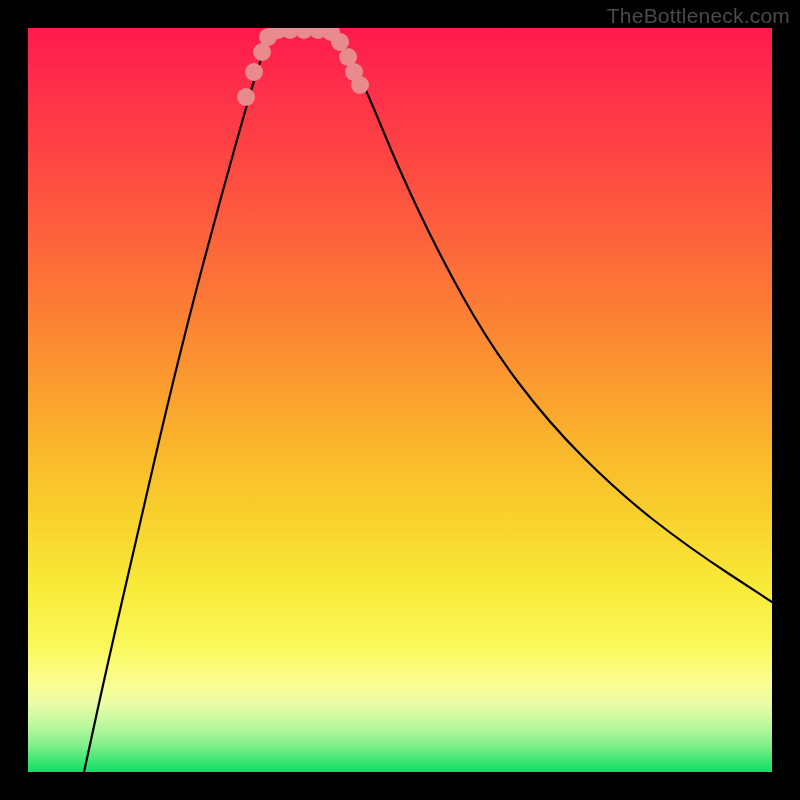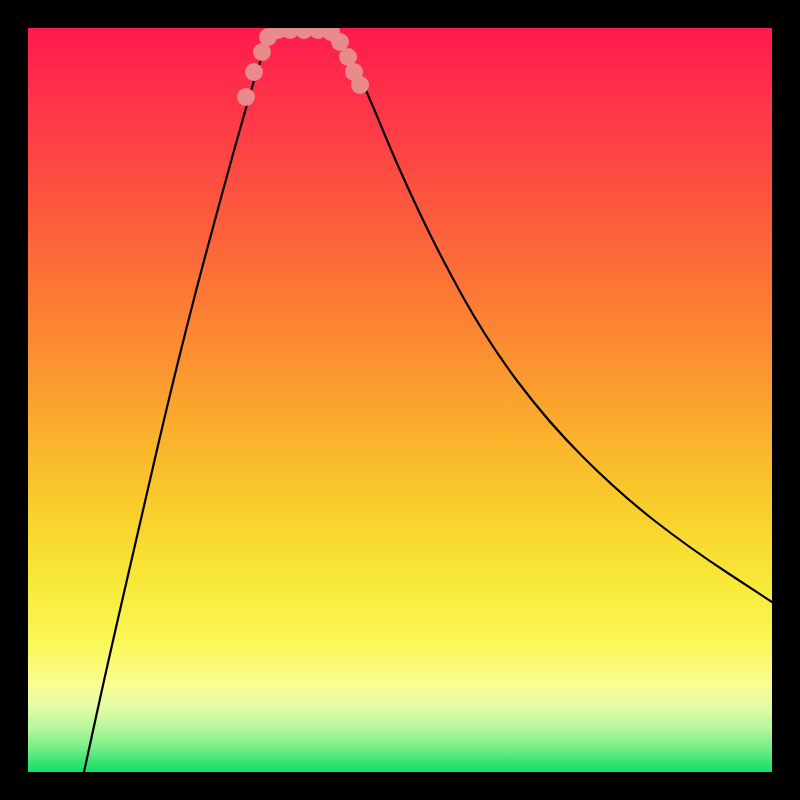--- a/index.html
+++ b/index.html
@@ -59,20 +59,21 @@
   }
   svg.curve {
     position: absolute;
     inset: 0;
   }
 </style>
 </head>
 <body>
 
 <div class="frame">
+  <div class="watermark">TheBottleneck.com</div>
 
   <div class="plot">
     <div class="gradient"></div>
     <svg class="curve" viewBox="0 0 744 744" preserveAspectRatio="none">
       <path id="curve-path" fill="none" stroke="#000" stroke-width="2.2" stroke-linecap="round" d="M 56 744 Q 56 744 68 689 Q 80 634 95 569 Q 110 504 125 439 Q 140 374 152.5 324 Q 165 274 175 236.5 Q 185 199 192.5 171.5 Q 200 144 207 119 Q 214 94 219 76.5 Q 224 59 228 46.5 Q 232 34 235 25 Q 238 16 241 10 Q 244 4 247 2.5 Q 250 1 255 1 Q 260 1 270 1.5 Q 280 2 290 3 Q 300 4 305 6.5 Q 310 9 315 16.5 Q 320 24 330 45 Q 340 66 355 102.5 Q 370 139 390 181.5 Q 410 224 435 269 Q 460 314 490 354 Q 520 394 555 429 Q 590 464 625 491.5 Q 660 519 702 546.5 L 744 574"></path>
       <g id="markers">
           <circle cx="218" cy="69" r="9" fill="#e98b8c"></circle>
           <circle cx="226" cy="44" r="9" fill="#e98b8c"></circle>
           <circle cx="234" cy="24" r="9" fill="#e98b8c"></circle>
           <circle cx="240" cy="9" r="9" fill="#e98b8c"></circle>

